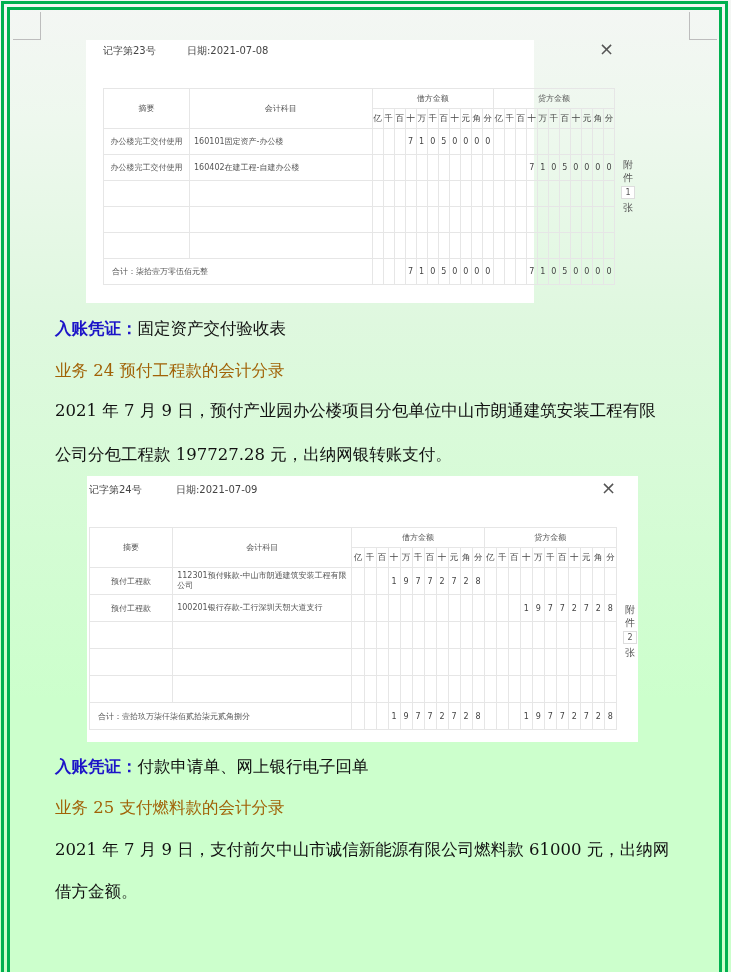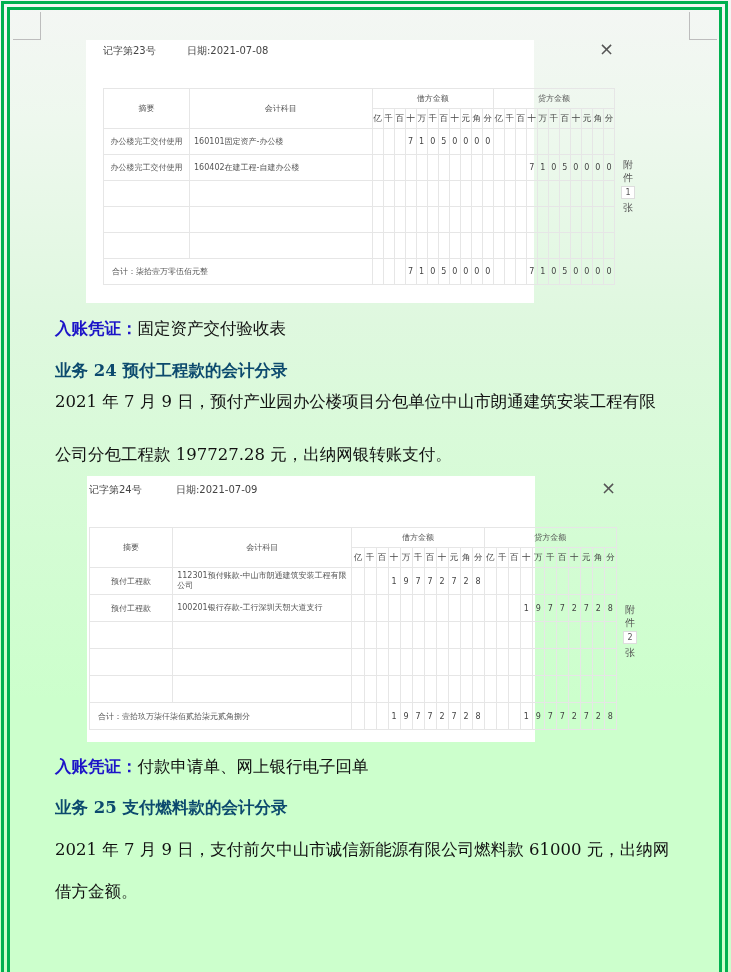--- a/index.html
+++ b/index.html
@@ -22,21 +22,21 @@
   .vtable td.acct { text-align:left; padding-left:4px; white-space:normal; line-height:10px; }
   .vtable td.blue { border-left:1px solid #a9d4ef; }
   .vtable td.red { border-left:1px solid #f2b8b8; }
   .vtable td.dig { font-size:8px; color:#444; }
   .vtable td.unit { font-size:8.5px; color:#444; }
   .attach { position:absolute; font-size:10px; color:#555; text-align:center; width:14px; line-height:13px; }
   .attach .cnt { display:block; border:1px solid #ddd; font-size:8px; margin:2px 0; line-height:11px; background:#fff; }
 
   .line { position:absolute; left:39px; font-size:16.5px; color:#111; white-space:nowrap; font-family:"DejaVu Serif", serif;margin-left:16px; }
   .line .lbl { color:#1c14c8; font-weight:bold; }
-  .heading { color:#0c4a6e; font-weight:bold; }
+  .heading { color:#a16207; font-weight:normal; }
 </style>
 </head>
 <body>
 
 <div class="page-bg"></div>
 <div class="frame-outer"></div>
 <div class="frame-inner"></div>
 <div class="corner tl"></div>
 <div class="corner tr"></div>
 
@@ -264,24 +264,24 @@
     <span>件</span>
     <span class="cnt">1</span>
     <span>张</span>
   </div>
 </div>
 
 <div class="line" style="top:318px;">
   <span class="lbl">入账凭证：</span><span>固定资产交付验收表</span>
 </div>
 <div class="line heading" style="top:360px;">业务 24 预付工程款的会计分录</div>
-<div class="line" style="top:391px;text-align:center;">2021 年 7 月 9 日，预付产业园办公楼项目分包单位中山市朗通建筑安装工程有限</div>
+<div class="line" style="top:400px;text-align:center;">2021 年 7 月 9 日，预付产业园办公楼项目分包单位中山市朗通建筑安装工程有限</div>
 <div class="line" style="top:444px;">公司分包工程款 197727.28 元，出纳网银转账支付。</div>
 
-<div class="voucher" id="v24" style="left:87px;top:476px;width:448px;height:266px;">
+<div class="voucher" id="v24" style="left:87px;top:476px;width:551px;height:266px;">
   <span class="vno" style="left:2px;top:7px;">记字第24号</span>
   <span class="vdate" style="left:89px;top:7px;">日期:2021-07-09</span>
   <span class="close" style="left:514px;top:3px;">×</span>
   <table class="vtable" style="left:2px;top:51px;width:528px;">
       <colgroup>
         <col style="width:83px">
         <col style="width:179px">
         <col style="width:12px">
         <col style="width:12px">
         <col style="width:12px">

